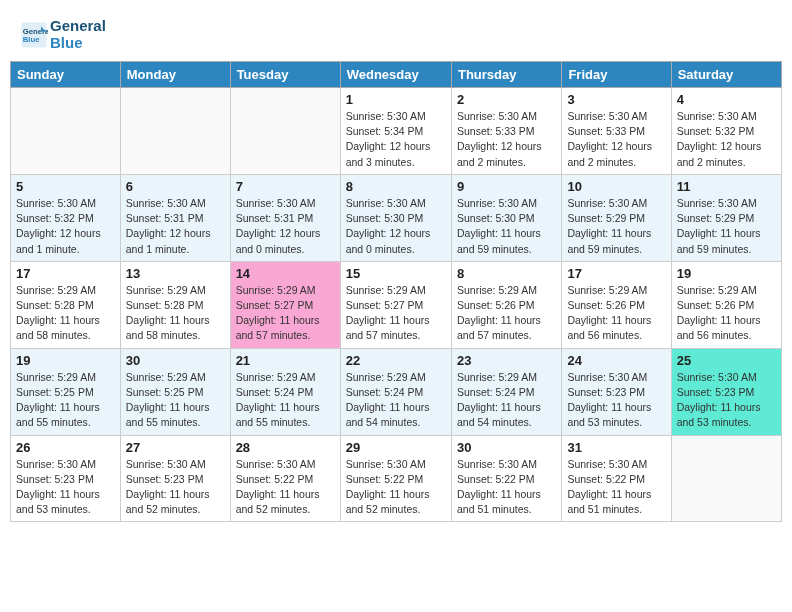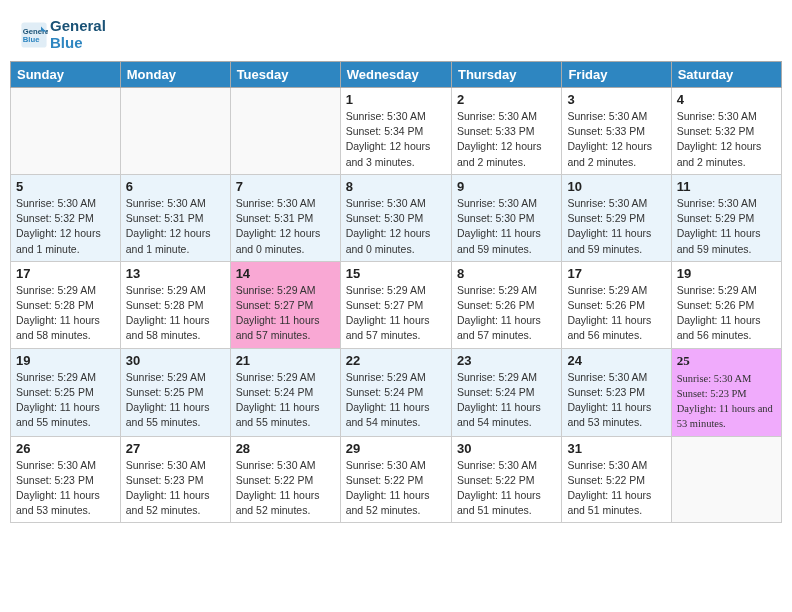--- a/index.html
+++ b/index.html
@@ -201,21 +201,21 @@
             <div class="day-info" style="white-space: pre-line;">Sunrise: 5:29 AM
 Sunset: 5:24 PM
 Daylight: 11 hours and 54 minutes.</div>
           </td>
           <td style="background: rgb(234, 244, 251);">
             <span class="day-num">24</span>
             <div class="day-info" style="white-space: pre-line;">Sunrise: 5:30 AM
 Sunset: 5:23 PM
 Daylight: 11 hours and 53 minutes.</div>
           </td>
-          <td style="background: #f0abfc; font-family: Liberation Serif, serif;">
+          <td style="background: #5eead4;">
             <span class="day-num">25</span>
             <div class="day-info" style="white-space: pre-line;">Sunrise: 5:30 AM
 Sunset: 5:23 PM
 Daylight: 11 hours and 53 minutes.</div>
           </td>
         </tr>
         <tr style="background: rgb(255, 255, 255);">
           <td style="background: rgb(255, 255, 255);">
             <span class="day-num">26</span>
             <div class="day-info" style="white-space: pre-line;">Sunrise: 5:30 AM

